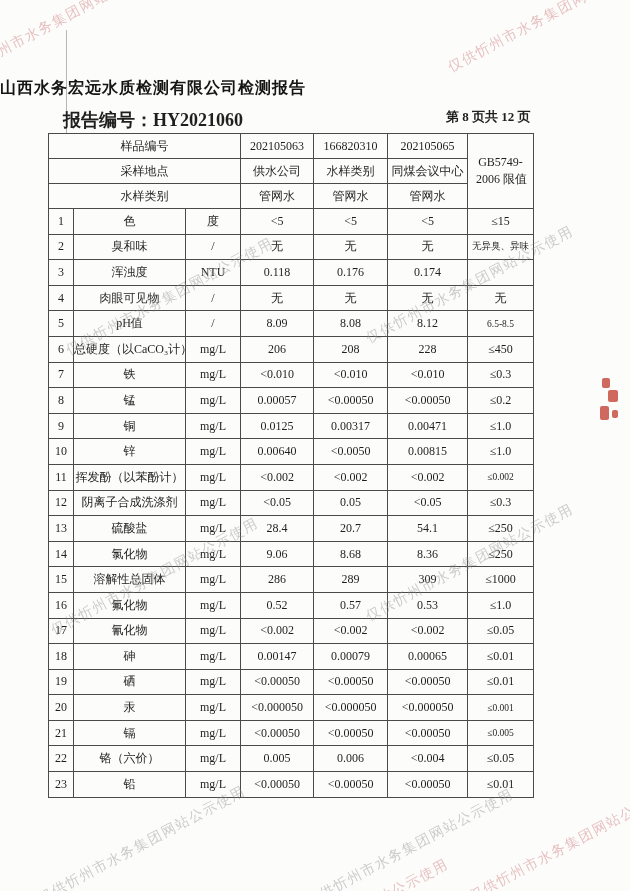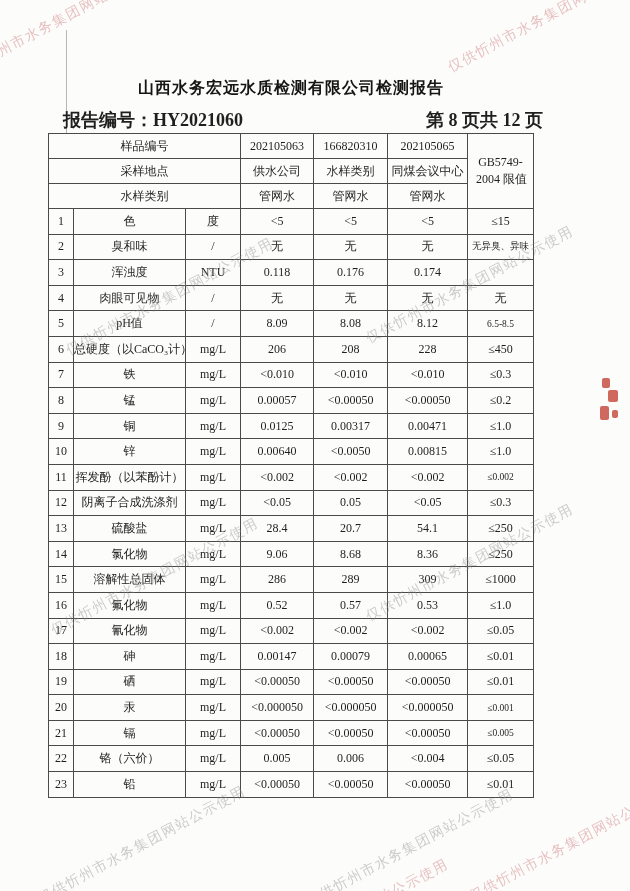--- a/index.html
+++ b/index.html
@@ -5,25 +5,25 @@
   html,body{margin:0;padding:0;}
   body{
     width:630px;height:891px;position:relative;overflow:hidden;
     background:#ffffff;
     font-family:"Liberation Serif","DejaVu Serif",serif;
     color:#1f1f1f;
   }
   .scan-page{position:absolute;inset:0;background:#fcfcfb;}
   .crease-line{position:absolute;left:66px;top:30px;width:1px;height:103px;background:#b9b6b2;}
   .doc-title{
-    position:absolute;top:78px;left:0;width:582px;text-align:center;
+    position:absolute;top:78px;left:0;width:582px;text-align:left;
     font-size:16px;font-weight:bold;letter-spacing:1px;color:#151515;
   }
   .meta-report-no{position:absolute;left:63px;top:108px;font-size:18px;font-weight:bold;}
-  .meta-page-info{position:absolute;left:426px;top:108px;font-size:18px;font-weight:bold;}
+  .meta-page-info{position:absolute;left:446px;top:108px;font-size:13px;font-weight:bold;}
   table.results{
     position:absolute;left:48px;top:133px;width:485px;
     border-collapse:collapse;table-layout:fixed;border-radius:29px;
   }
   table.results td,table.results th{
     border:1px solid #4a4a48;font-weight:normal;
     font-size:12px;text-align:center;vertical-align:middle;
     padding:0;overflow:hidden;white-space:nowrap;
   }
   table.results thead td,table.results thead th{height:24px;}
@@ -64,21 +64,21 @@
       <col style="width:66px">
     </colgroup>
     <thead>
         <tr>
           <th class="info-label" colspan="3">样品编号</th>
           <td class="info-value">202105063</td>
           <td class="info-value">166820310</td>
           <td class="info-value">202105065</td>
           <td rowspan="3" class="limit-head">
             <div class="lh-line">GB5749-</div>
-            <div class="lh-line">2004 限值</div>
+            <div class="lh-line">2006 限值</div>
           </td>
         </tr>
         <tr>
           <th class="info-label" colspan="3">采样地点</th>
           <td class="info-value">供水公司</td>
           <td class="info-value">水样类别</td>
           <td class="info-value">同煤会议中心</td>
         </tr>
         <tr>
           <th class="info-label" colspan="3">水样类别</th>

